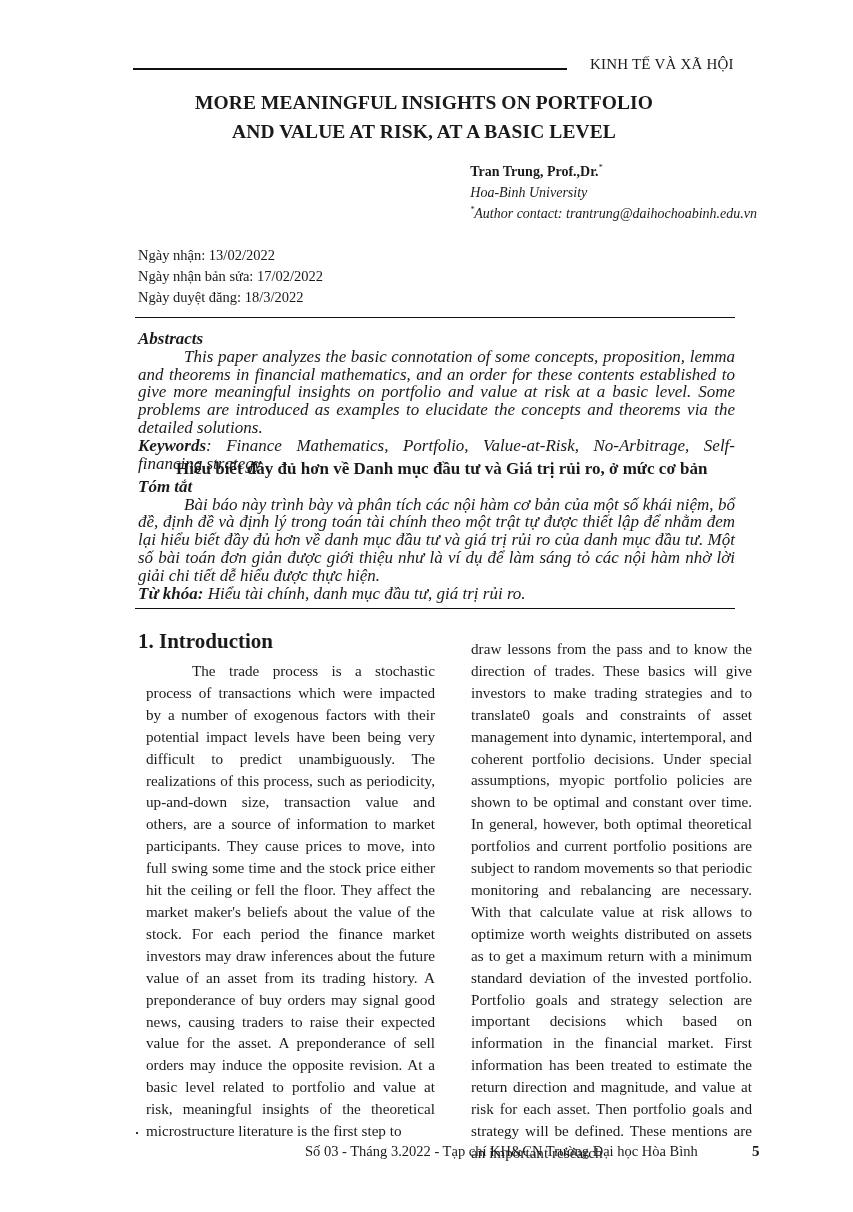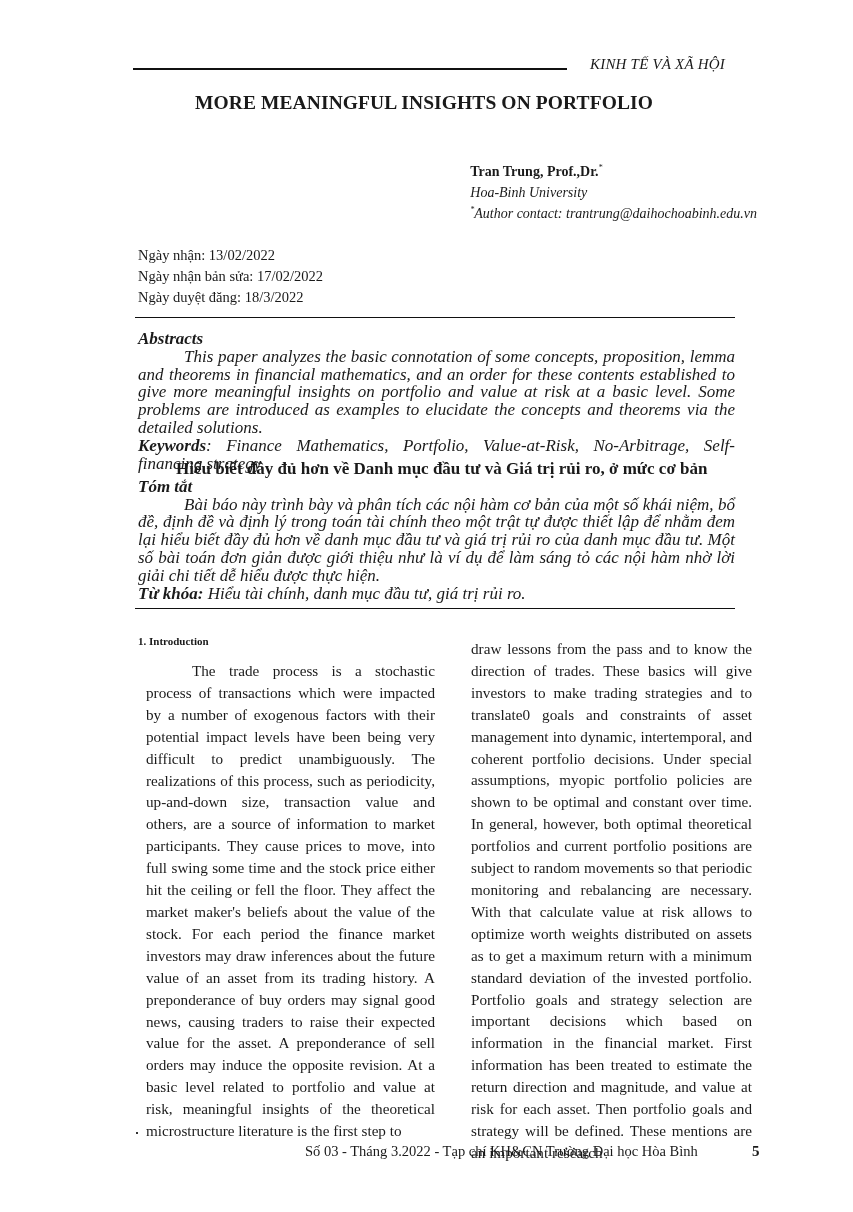--- a/index.html
+++ b/index.html
@@ -1,51 +1,52 @@
 <!DOCTYPE html>
 <html><head>
 <meta charset="utf-8">
 <style>
   html, body { margin:0; padding:0; background:#ffffff; }
   body { width:853px; height:1212px; position:relative; overflow:hidden; color:#1a1a1a;
          font-family:"Liberation Serif", "DejaVu Serif", serif; }
   .abs { position:absolute; }
   .header-rule { left:133px; top:68px; width:434px; height:0; border-top:2px solid #111; }
-  .section-label { left:590px; top:56px; font-size:15px; letter-spacing:0.2px; white-space:nowrap;font-style:italic; }
+  .section-label { left:590px; top:56px; font-size:15px; letter-spacing:0.2px; white-space:nowrap; }
   .title { left:0; width:848px; top:88px; text-align:center; font-weight:bold; font-size:19.5px; line-height:29px; letter-spacing:0.1px; }
   .author-block { right:96px; top:161px; text-align:left; font-size:14px; line-height:21px; }
   .author-name { font-weight:bold; }
   .author-aff, .author-contact { font-style:italic; }
   sup { font-size:8px; vertical-align:super; line-height:0; }
   .dates { left:138px; top:245px; font-size:14.5px; line-height:21px; }
   .divider { left:135px; width:600px; height:0; border-top:1.5px solid #111; }
   .abstract { left:138px; width:597px; font-style:italic; font-size:17px; line-height:17.8px; text-align:justify; }
   .abstract .heading { font-weight:bold; }
   .abstract p { margin:0; text-indent:46px; }
   .kw-label { font-weight:bold; }
   .vn-title { font-weight:bold; font-style:normal;margin-left:38px; }
   .columns { left:138px; top:630px; width:620px; font-size:15.2px; line-height:21.9px; }
   .col { position:absolute; top:0; width:305px; text-align:justify; }
   .col-left { left:0; }
   .col-right { left:325px; width:297px; }
   .col p { margin:8px; }
   .col-left p { text-indent:46px; }
-  .sec-heading { font-weight:bold; font-size:11px; margin:0; line-height:22px; }
+  .sec-heading { font-weight:bold; font-size:21px; margin:0; line-height:22px; }
   .footer { left:305px; top:1143px; font-size:14.5px; white-space:nowrap; }
   .page-num { left:752px; top:1143px; font-size:15px; font-weight:bold; }
   .stray-dot { left:136px; top:1132px; width:2px; height:2px; background:#333; }
 </style>
 </head>
 <body>
 
 <div class="abs header-rule"></div>
 <div class="abs section-label">KINH TẾ VÀ XÃ HỘI</div>
 
 <div class="abs title">
   <div>MORE MEANINGFUL INSIGHTS ON PORTFOLIO</div>
+  <div>AND VALUE AT RISK, AT A BASIC LEVEL</div>
 </div>
 
 <div class="abs author-block">
   <div>
     <span class="author-name">Tran Trung, Prof.,Dr.</span><sup>*</sup>
   </div>
   <div class="author-aff">Hoa-Binh University</div>
   <div class="author-contact">
     <sup>*</sup><span>Author contact: trantrung@daihochoabinh.edu.vn</span>
   </div>

